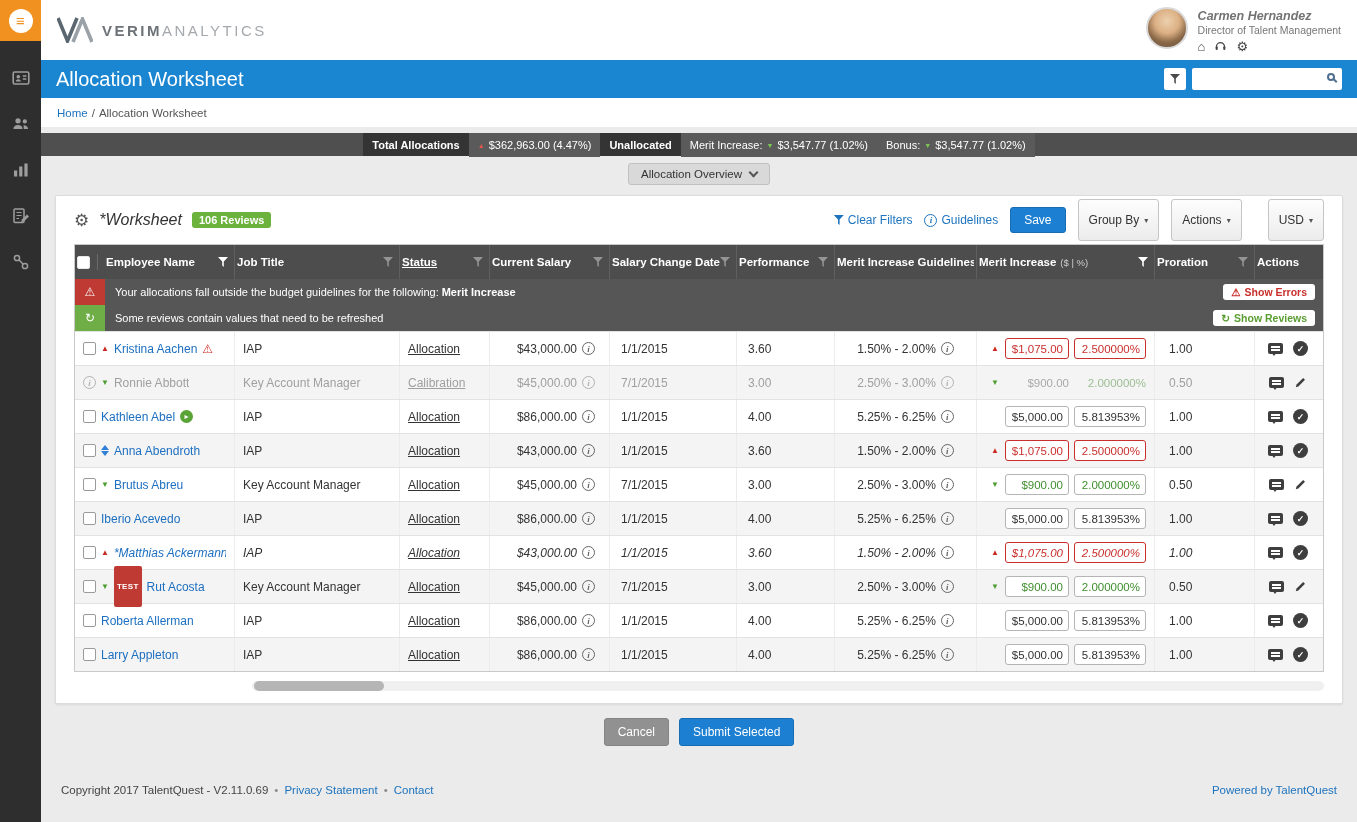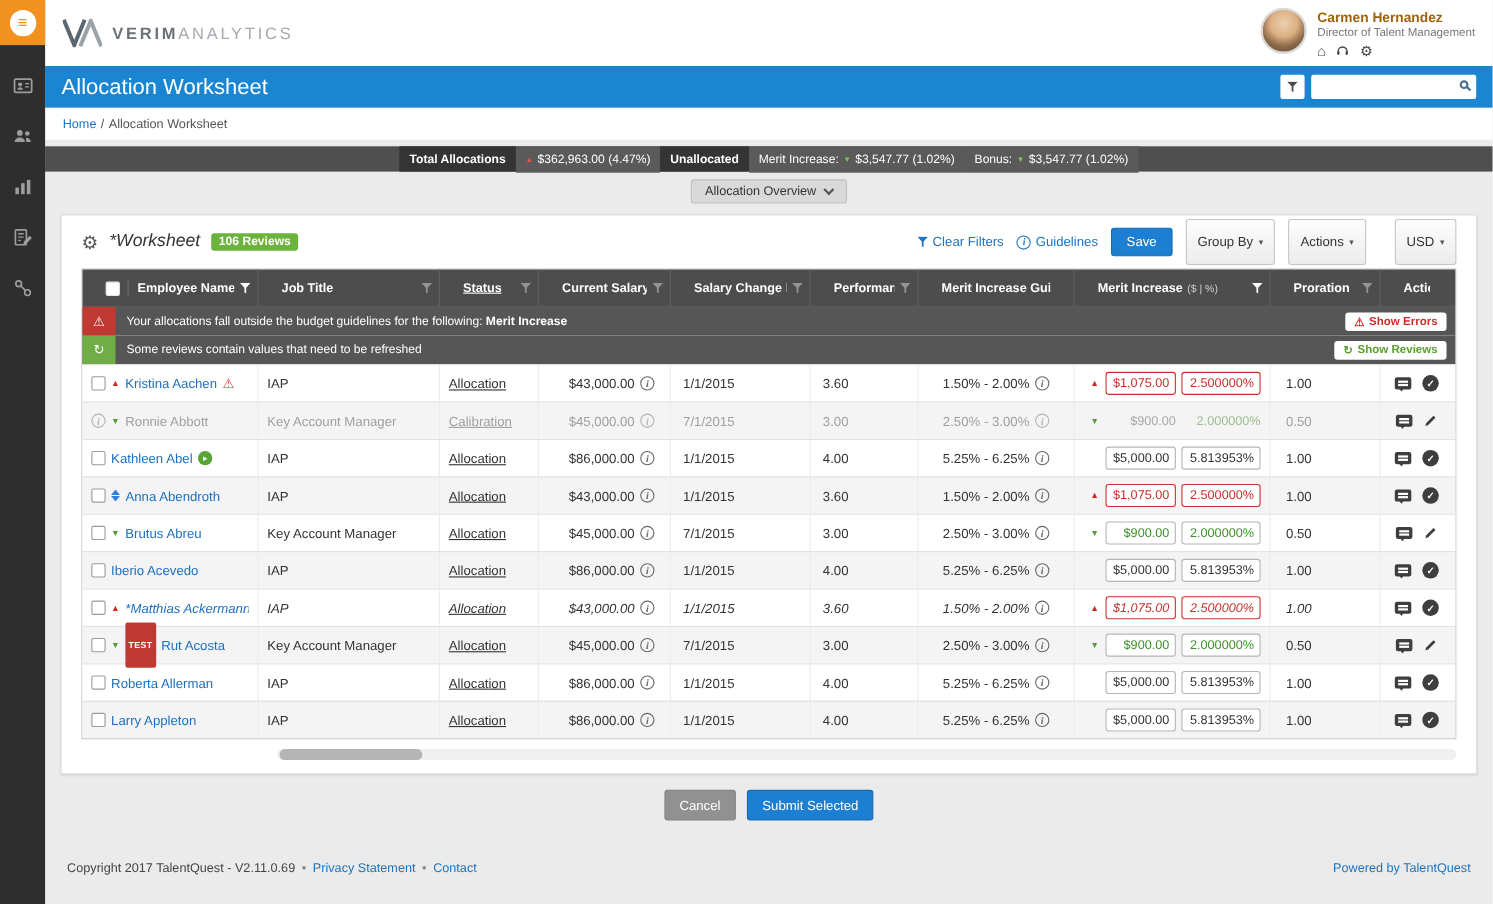--- a/index.html
+++ b/index.html
@@ -19,21 +19,21 @@
   .main { margin-left:41px; }
   .topbar { height:60px; background:#fff; display:flex; align-items:center; padding:0 16px; }
   .brand { display:flex; align-items:center; gap:9px; }
   .brand-text { font-size:15px; letter-spacing:2.5px; }
   .brand-text .b1 { font-weight:bold; color:#6d7378; }
   .brand-text .b2 { color:#a5a9ad; }
   .user { margin-left:auto; display:flex; align-items:flex-start; gap:10px; }
   .avatar { width:42px; height:42px; border-radius:50%; border:2px solid #d9d9d9;
             background:radial-gradient(circle at 50% 32%, #ecd0ae 0%, #dcb084 38%, #8a6848 66%, #66503a 100%); }
   .user-info { display:flex; flex-direction:column; padding-top:2px; }
-  .user-name { font-size:12.5px; font-weight:bold; color:#a16207; }
+  .user-name { font-size:12.5px; font-weight:bold; color:#737373;font-style:italic; }
   .user-title { font-size:10.5px; color:#777; margin-top:1px; }
   .user-icons { display:flex; gap:9px; margin-top:3px; color:#444; font-size:13px; align-items:center; line-height:1; }
   .user-icons span { cursor:pointer; }
 
   
   .bluebar { height:38px; background:#1a85d0; display:flex; align-items:center; padding:0 15px; }
   .bluebar h1 { color:#fff; font-size:20px; font-weight:normal; }
   .bluebar-right { margin-left:auto; display:flex; align-items:center; gap:6px; }
   .filter-btn { width:22px; height:22px; background:#fff; border-radius:2px; display:flex; align-items:center; justify-content:center; cursor:pointer; }
   .search-wrap { position:relative; display:inline-block; }
@@ -79,21 +79,21 @@
   .infoc.blue { border-color:#1e73be; color:#1e73be; }
   .btn-primary { background:#1c7fd2; color:#fff; border:1px solid #176cb4; border-radius:3px; padding:5px 13px; font-size:12px; font-family:inherit; cursor:pointer; }
   .btn-light { background:linear-gradient(#fdfdfd,#ececec); border:1px solid #c5c5c5; border-radius:3px; padding:13px 10px;
                font-size:12px; color:#333; font-family:inherit; display:flex; align-items:center; gap:5px; cursor:pointer; }
   .btn-light.usd { margin-left:14px; }
   .caret { font-size:8px; color:#555; }
 
   
   .tablewrap { margin:0 18px; border:1px solid #c9c9c9; }
   .thead { display:flex; background:#4d4d4d; color:#fff; height:34px; font-size:11.5px; font-weight:bold; }
-  .hcell { display:flex; align-items:center; padding:0 21px; border-right:1px solid #5f5f5f; position:relative; }
+  .hcell { display:flex; align-items:center; padding:0 2px; border-right:1px solid #5f5f5f; position:relative; }
   .hcell:last-child { border-right:none; }
   .hlabel { white-space:nowrap; overflow:hidden; }
   .hsub { font-weight:normal; font-size:9.5px; color:#cfcfcf; margin-left:4px; white-space:nowrap; }
   .hfilter { position:absolute; right:6px; top:50%; margin-top:-5px; color:#949494; cursor:pointer; }
   .hfilter.active { color:#fff; }
   .hdr-div { width:1px; height:16px; background:#6a6a6a; margin:0 8px 0 7px; }
 
   .c-name{width:160px;} .c-job{width:165px;} .c-status{width:90px;text-decoration:underline;} .c-salary{width:120px;} .c-date{width:127px;}
   .c-perf{width:98px;} .c-guide{width:142px;} .c-merit{width:178px;} .c-pror{width:100px;} .c-actions{width:66px;}
 

